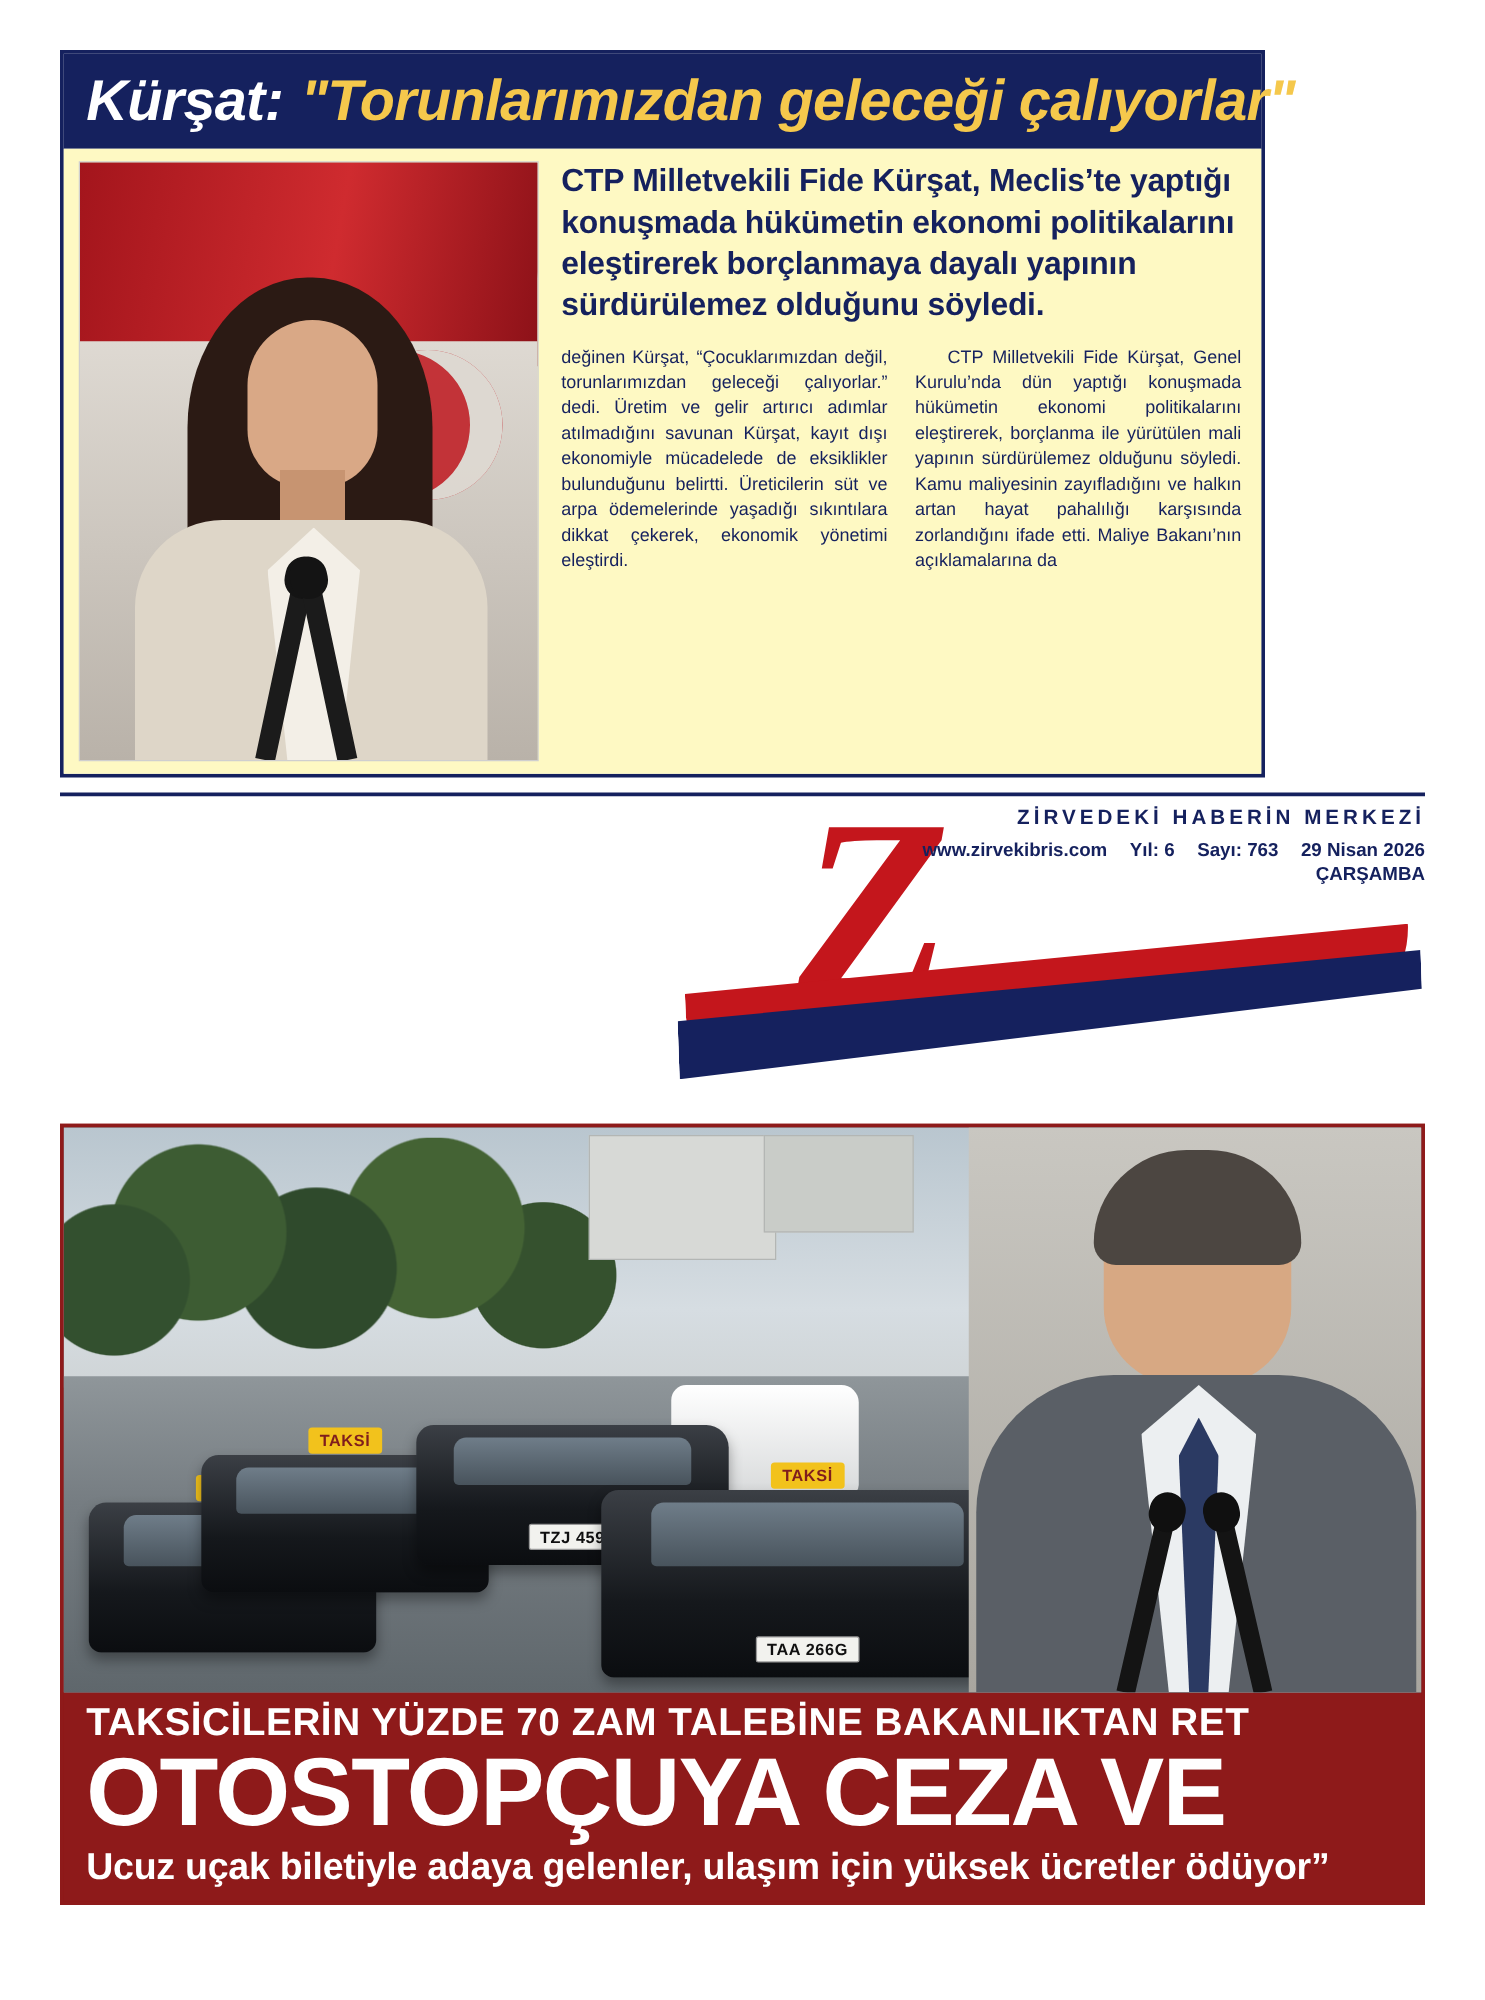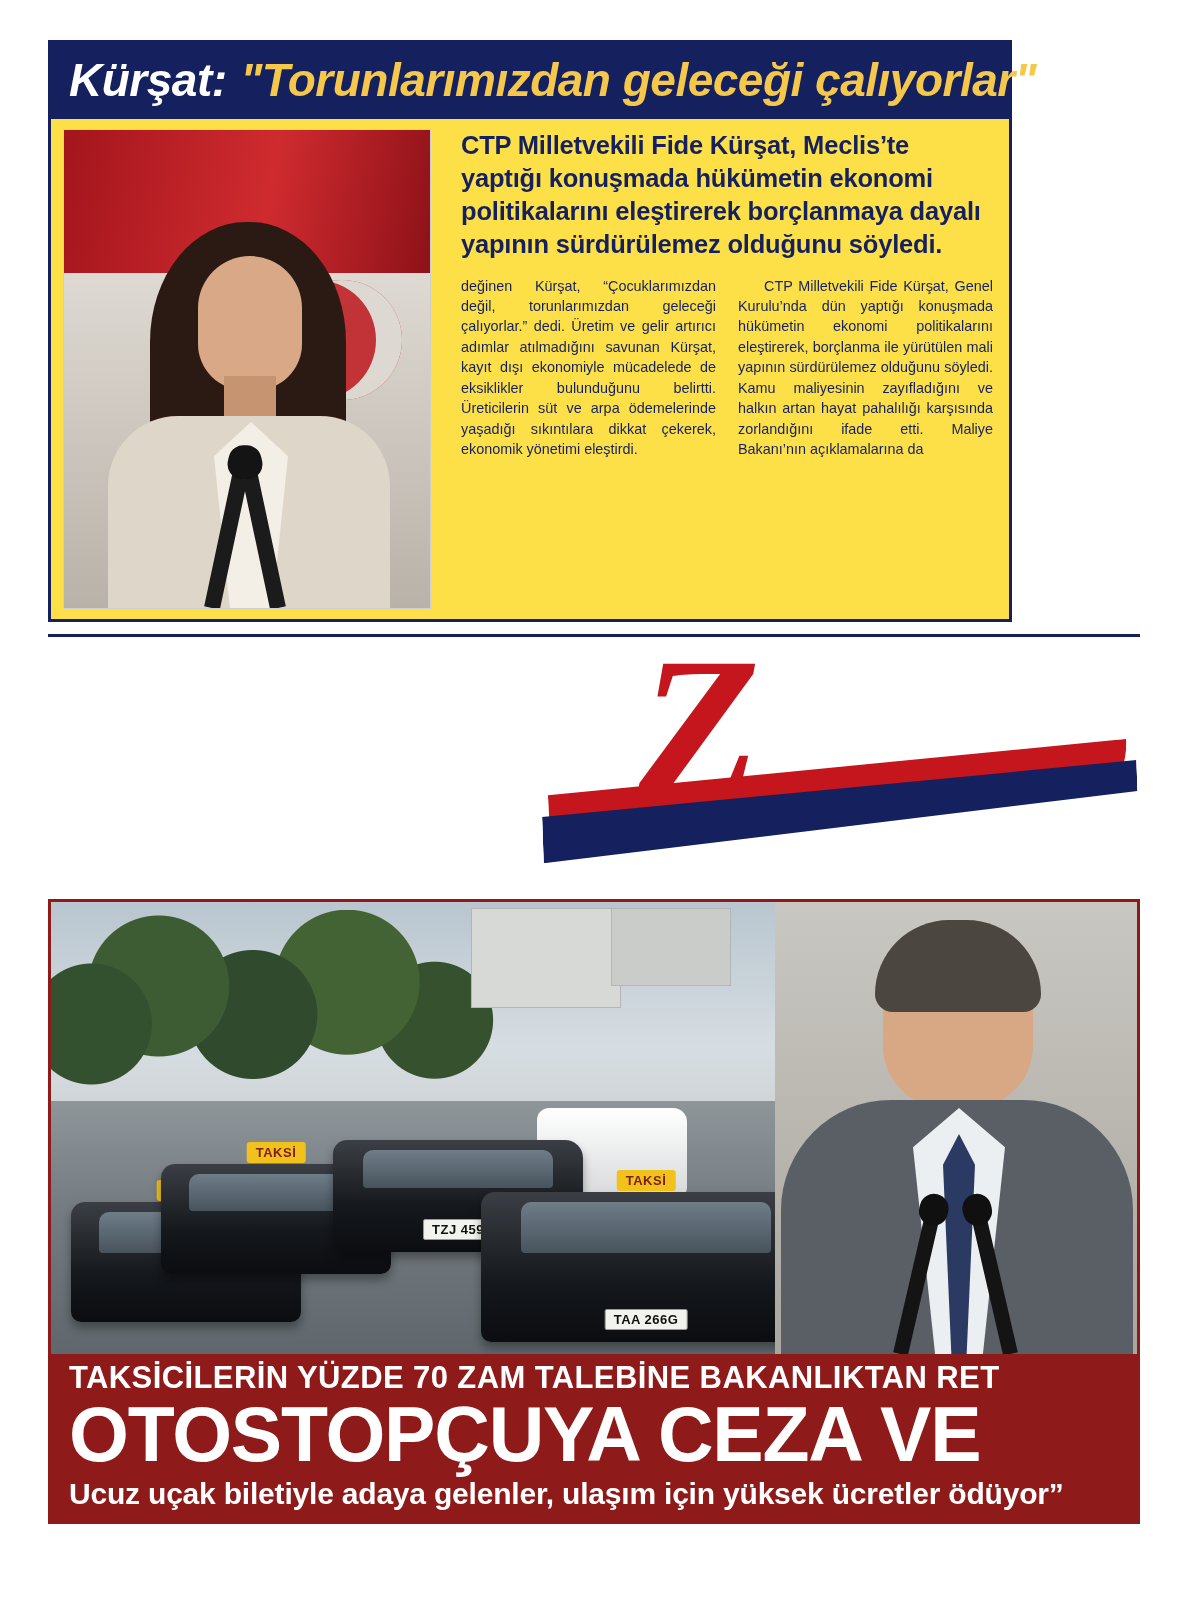--- a/index.html
+++ b/index.html
@@ -46,22 +46,22 @@
   .top-banner .headline {
     color: #f5c84c;
     font-size: 46px;
     font-weight: bold;
     font-style: italic;
     letter-spacing: -0.5px;
   }
 
   .top-body {
     display: flex;
-    gap: 12px;
-    background: #fde047;
+    gap: 0;
+    background: #fef9c3;
   }
 
   .photo-wrap {
     width: 388px;
     padding: 10px 8px 10px 12px;
     flex: none;
   }
   .portrait {
     position: relative;
     width: 368px;
@@ -409,20 +409,30 @@
 
   <div class="masthead">
     <div class="mast-left"></div>
 
     <div class="mast-logo">
       <div class="z-mark">Z</div>
       <div class="swoosh-red"></div>
       <div class="swoosh-blue"></div>
     </div>
 
+    <div class="mast-info">
+      <div class="mast-tag">ZİRVEDEKİ HABERİN MERKEZİ</div>
+      <div class="mast-meta">
+        <span>www.zirvekibris.com</span>
+        <span>Yıl: 6</span>
+        <span>Sayı: 763</span>
+        <span>29 Nisan 2026</span>
+      </div>
+      <div class="mast-day">ÇARŞAMBA</div>
+    </div>
   </div>
 
   <div class="bottom-story">
 
     <div class="bottom-photo">
       <div class="sky"></div>
       <div class="trees"></div>
       <div class="bldg b1"></div>
       <div class="bldg b2"></div>
       <div class="road"></div>

